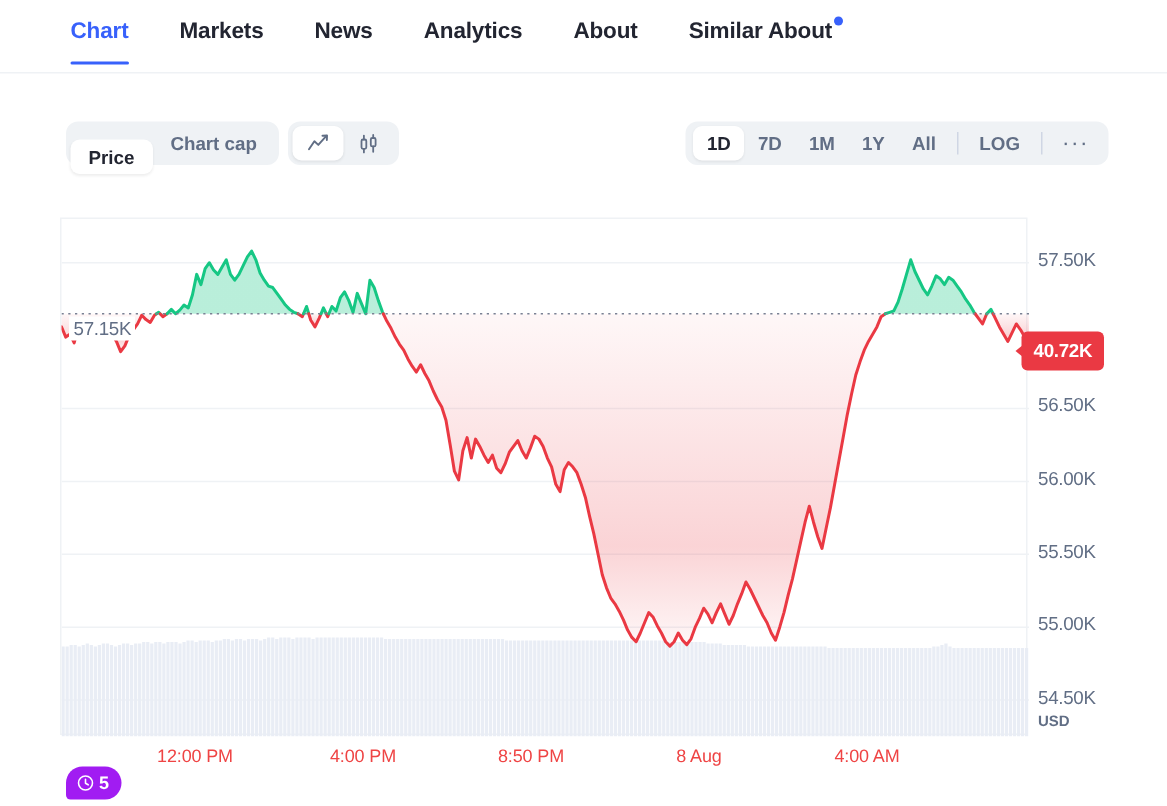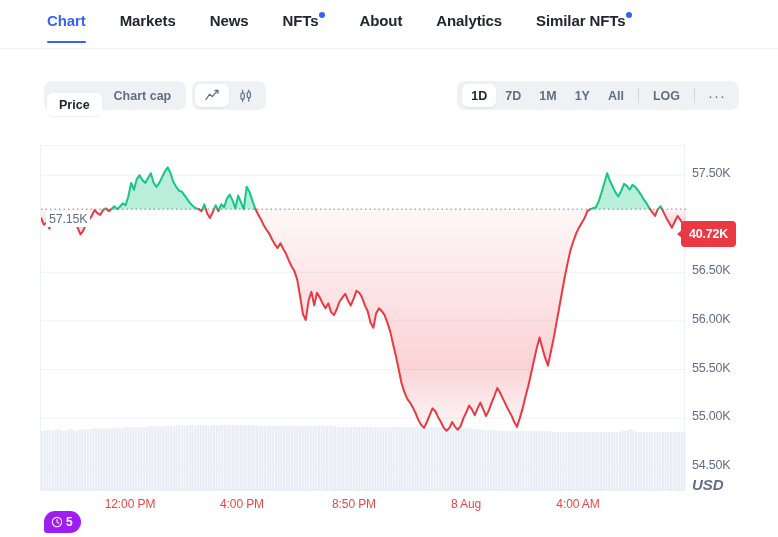--- a/index.html
+++ b/index.html
@@ -76,22 +76,22 @@
   #chartbox {
     position: absolute; left: 40px; top: 145px; width: 645px; height: 345px;
     border: 1px solid #eff2f5; border-top-color:#eff2f5;
   }
   #chartsvg { position: absolute; left: 0; top: 0; }
 
   .ylab {
     position: absolute; font-size: 12.5px; color: #616e85;
     font-weight: 400; left: 692px; white-space: nowrap; letter-spacing: -.2px;
   }
-  #usd { position:absolute; left: 692px; top: 476px; font-size: 15px;
-         font-weight: 700; color:#616e85;font-style:italic; }
+  #usd { position:absolute; left: 692px; top: 476px; font-size: 10px;
+         font-weight: 700; color:#616e85; }
 
   #pricebadge {
     position: absolute; left: 681px; top: 221px; height: 26px;
     background: #ea3943; color: #fff; border-radius: 4px;
     font-size: 12.5px; font-weight: 700; display: flex; align-items: center;
     padding: 0 8px; letter-spacing: -.2px;
   }
   #pricebadge:before {
     content:""; position:absolute; left:-4px; top:9px;
     border-top:4px solid transparent; border-bottom:4px solid transparent;
@@ -121,24 +121,23 @@
 </style>
 </head>
 <body>
 
 <div id="root">
 
   <div class="tabbar" id="tabbar">
       <div class="tab active"><span>Chart</span></div>
       <div class="tab"><span>Markets</span></div>
       <div class="tab"><span>News</span></div>
-      <div class="tab"><span>NFTs</span><span class="dot"></span></div>
+      <div class="tab"><span>Analytics</span></div>
       <div class="tab"><span>About</span></div>
-      <div class="tab"><span>Analytics</span></div>
-      <div class="tab"><span>Similar NFTs</span><span class="dot"></span></div>
+      <div class="tab"><span>Similar About</span><span class="dot"></span></div>
     </div>
 
   <div class="controls">
 
     <div class="segwrap" id="seg-price">
       <button class="segbtn on">Price</button>
       <button class="segbtn">Chart cap</button>
     </div>
 
     <div class="segwrap" id="seg-type">

